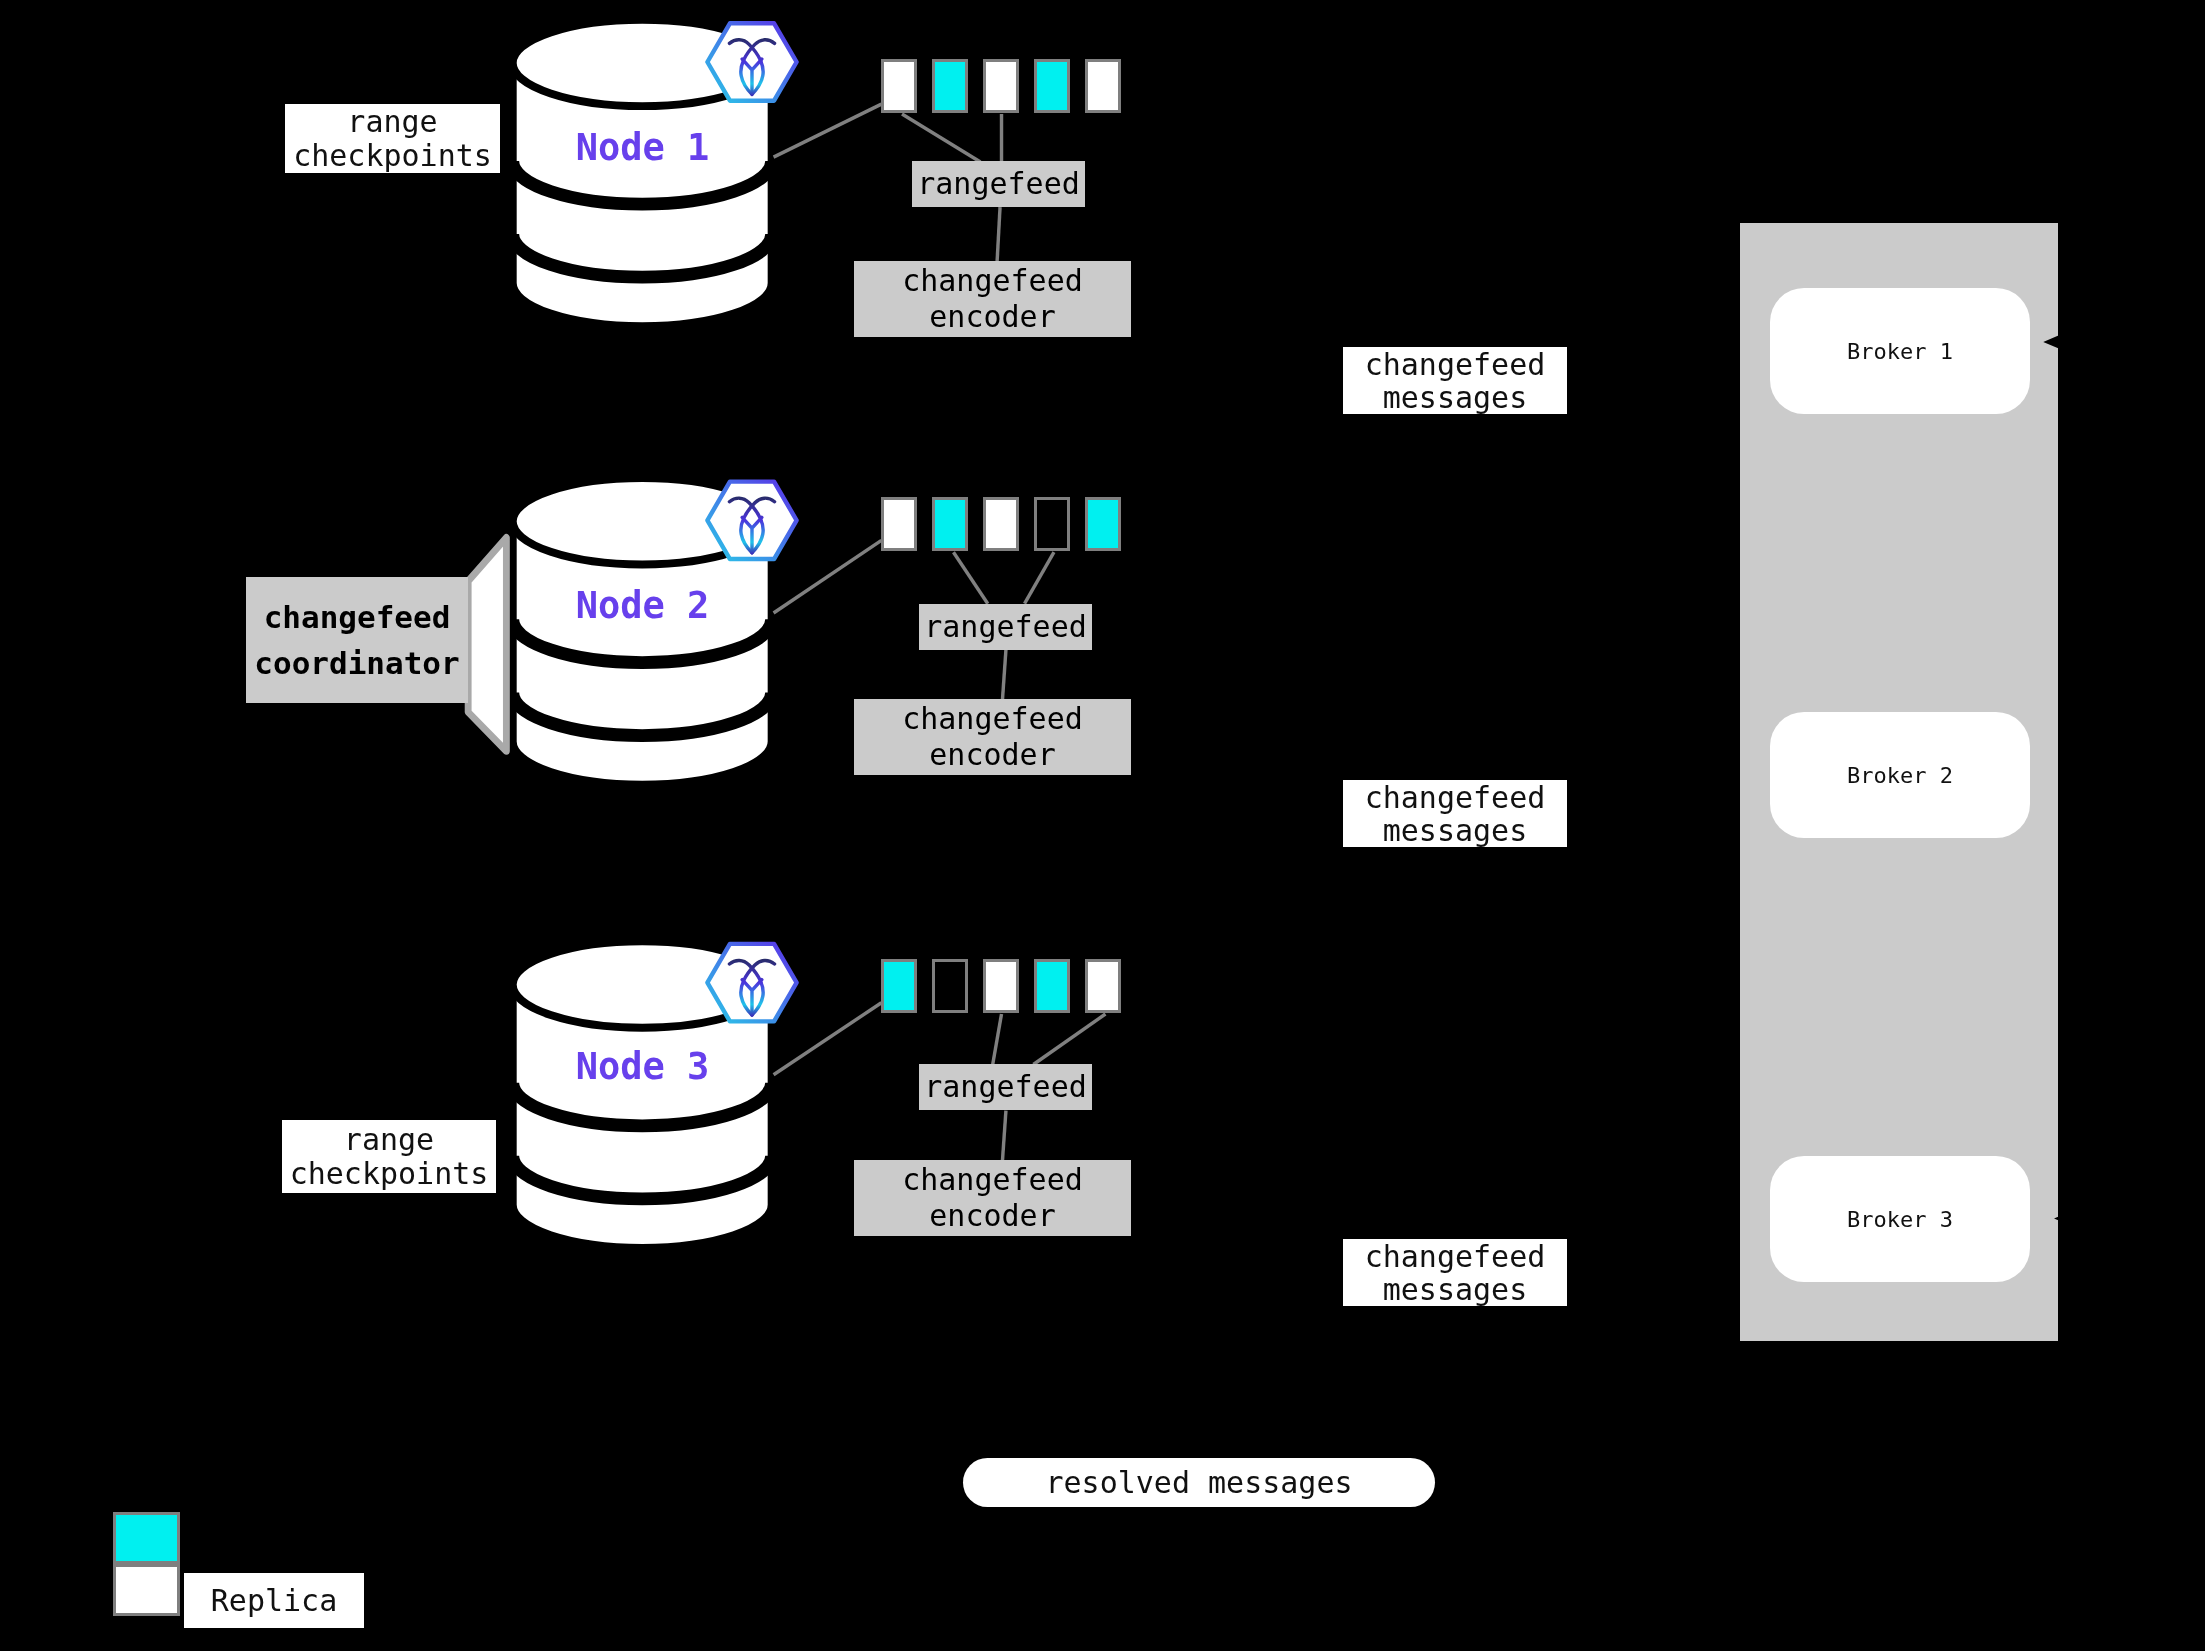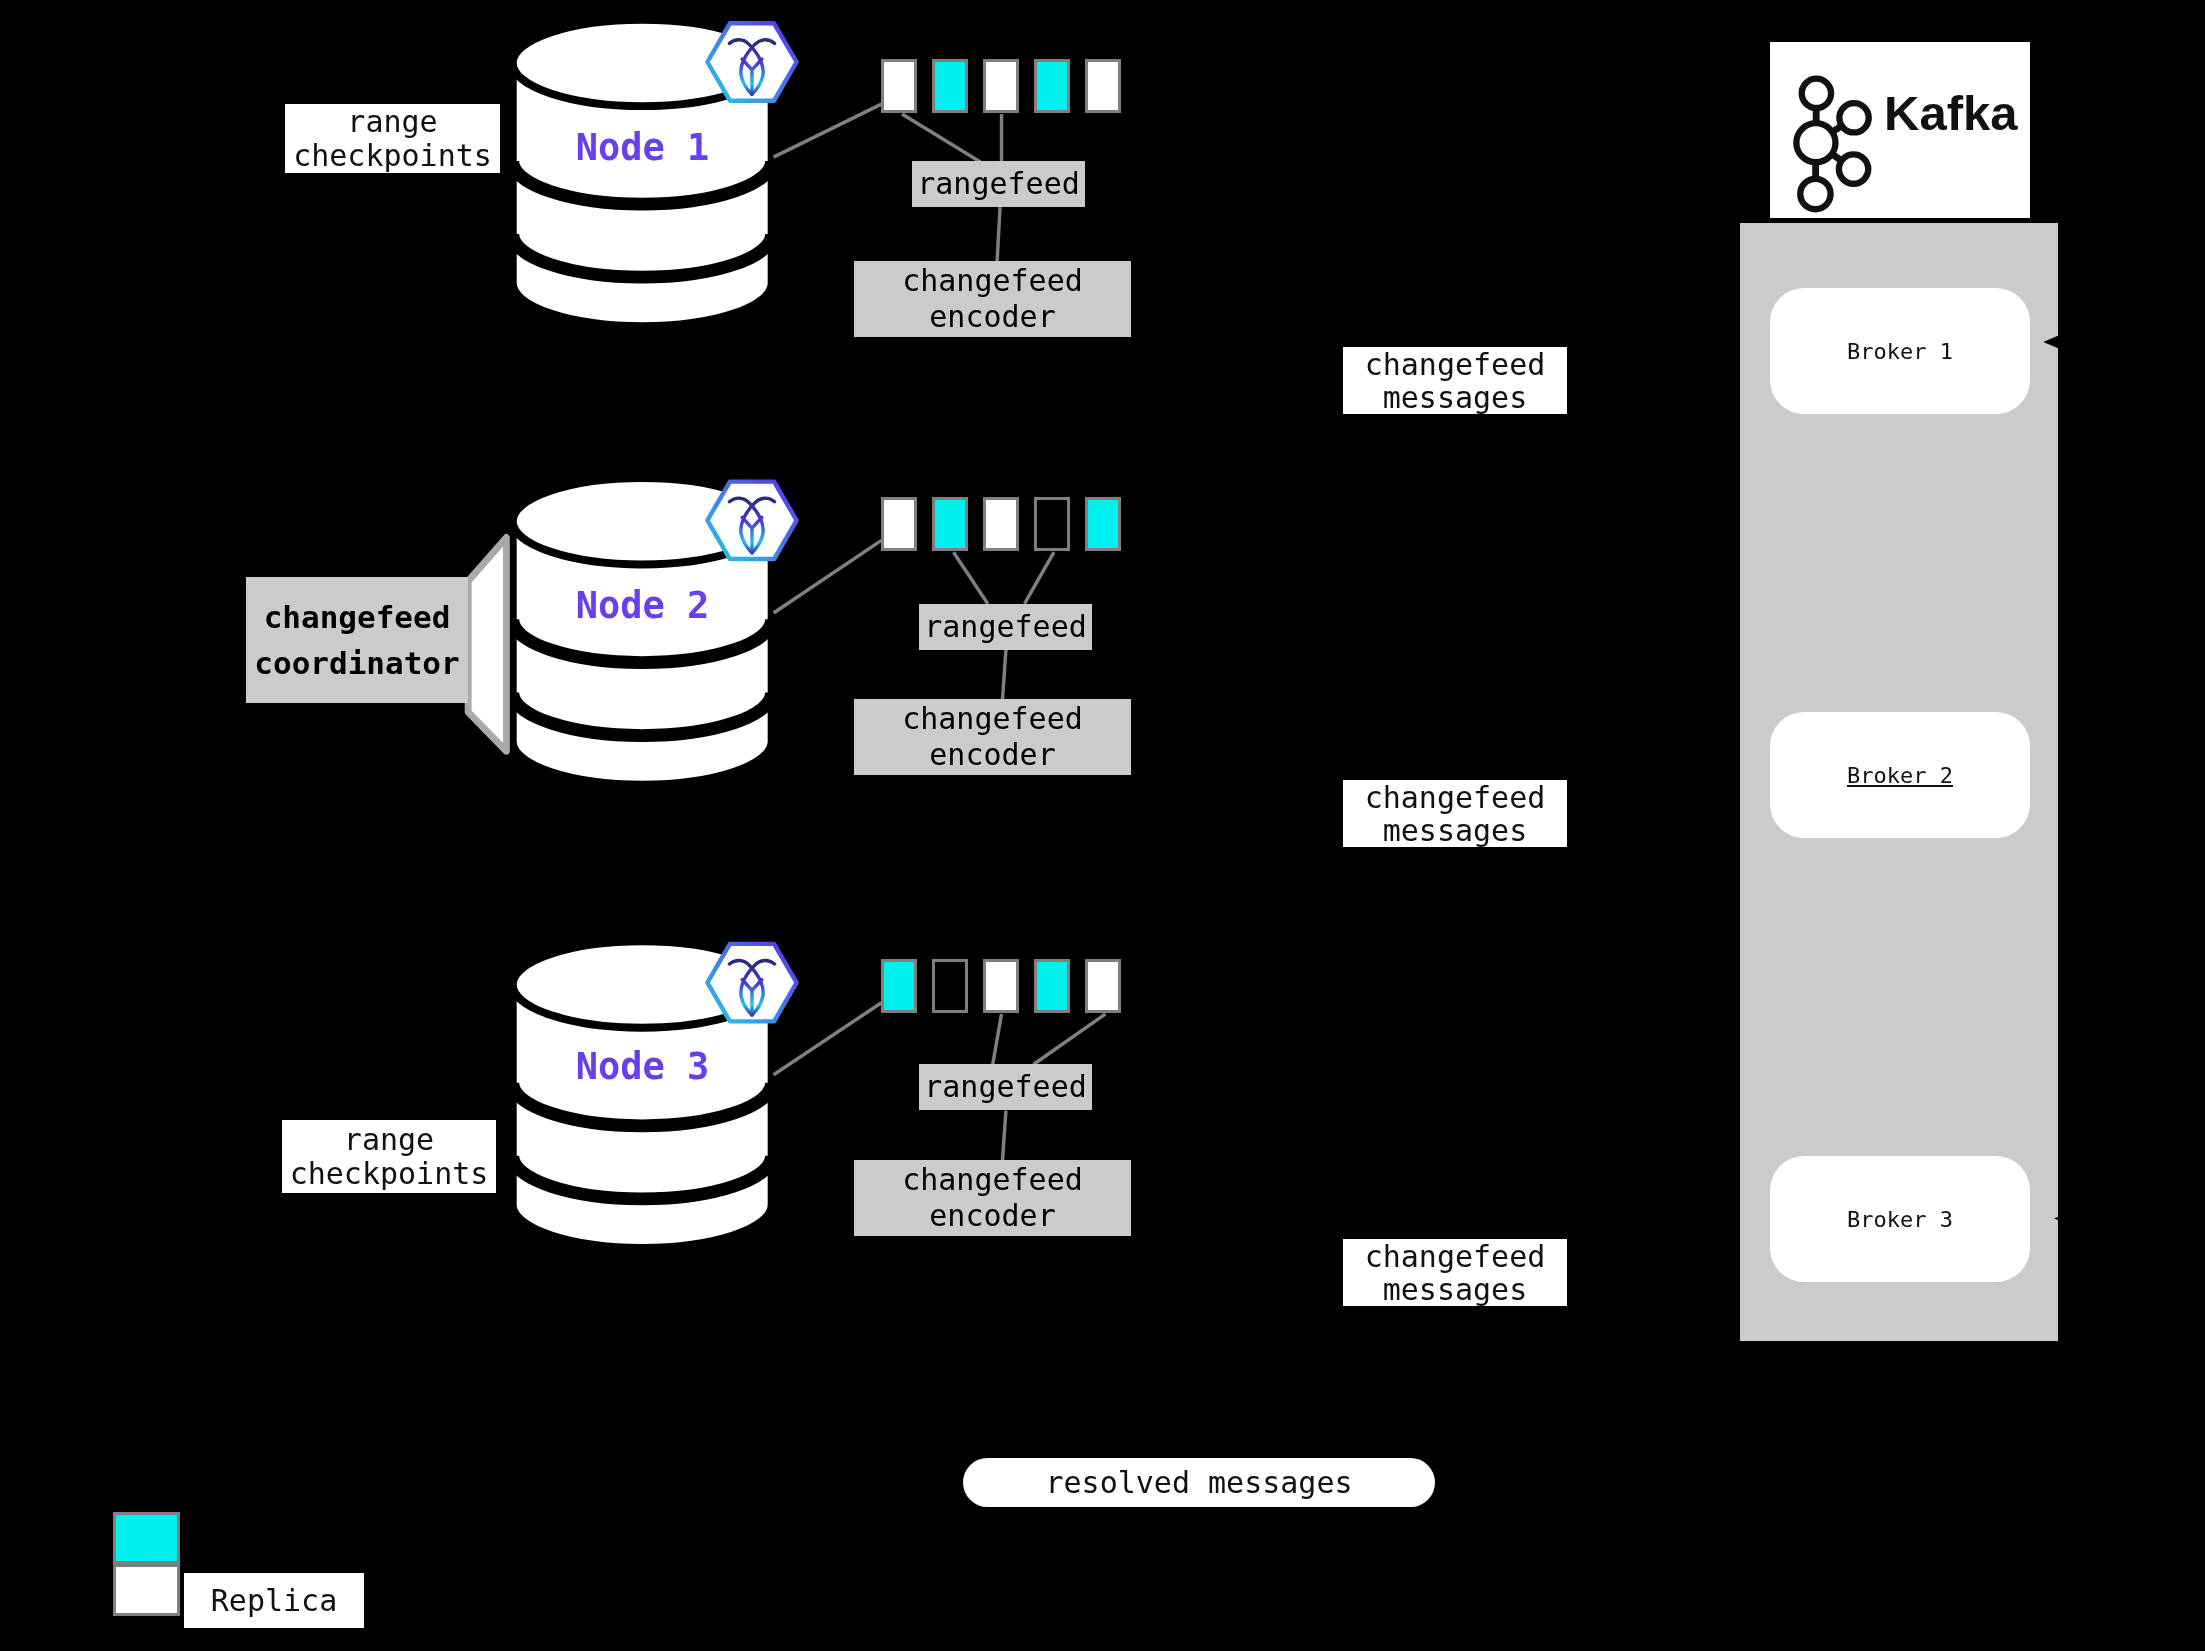--- a/index.html
+++ b/index.html
@@ -141,41 +141,23 @@
       <div class="replica-sq empty"></div>
       <div class="replica-sq replica"></div>
       <div class="replica-sq leaseholder"></div>
       <div class="replica-sq replica"></div>
     </div>
   <div class="graybox" style="left:919px;top:1064px;width:173px;height:46px;">rangefeed</div>
   <div class="graybox" style="left:854px;top:1160px;width:277px;height:76px;">changefeed encoder</div>
   <div class="whitebox" style="left:282px;top:1120px;width:214px;height:73px;">range checkpoints</div>
   <div class="whitebox" style="left:1343px;top:1239px;width:224px;height:67px;line-height:33px;">changefeed messages</div>
 
-  <div class="kafka-logo-box">
-    <svg width="260" height="176" viewBox="0 0 530 360">
-      <g stroke="#111" stroke-width="14">
-        <line x1="94" y1="105" x2="93" y2="206"></line>
-        <line x1="93" y1="206" x2="92" y2="311"></line>
-        <line x1="93" y1="206" x2="171" y2="155"></line>
-        <line x1="93" y1="206" x2="170" y2="260"></line>
-      </g>
-      <g fill="#fff" stroke="#111" stroke-width="13">
-        <circle cx="94" cy="105" r="30"></circle>
-        <circle cx="93" cy="206" r="40"></circle>
-        <circle cx="92" cy="311" r="31"></circle>
-        <circle cx="171" cy="155" r="30"></circle>
-        <circle cx="170" cy="260" r="30"></circle>
-      </g>
-    </svg>
-    <span class="kafka-word">Kafka</span>
-  </div>
 
   <div class="broker" style="top:288px;">Broker 1</div>
-  <div class="broker" style="top:712px;text-decoration:underline;">Broker 2</div>
+  <div class="broker" style="top:712px;">Broker 2</div>
   <div class="broker" style="top:1156px;">Broker 3</div>
 
   <div class="pill">resolved messages</div>
 
   <div class="legend-swatch" style="top:1512px;background:var(--leaseholder,#00F0F0);"></div>
   <div class="legend-swatch" style="top:1564px;background:#fff;"></div>
   <div class="legend-label" style="left:184px;top:1573px;width:180px;height:55px;">Replica</div>
 
 </div>
 

